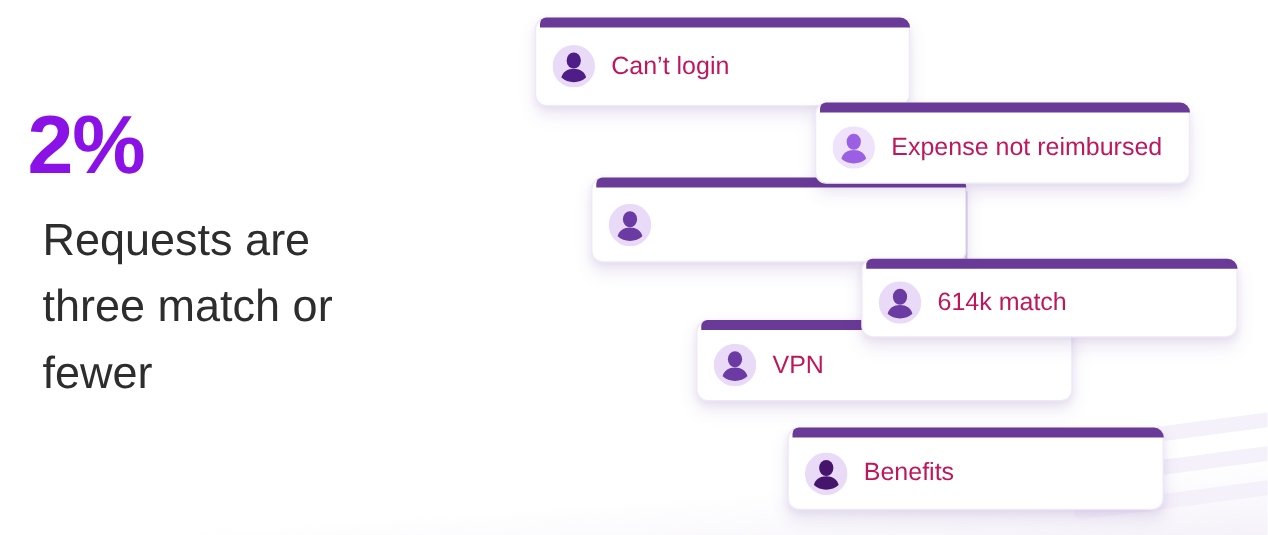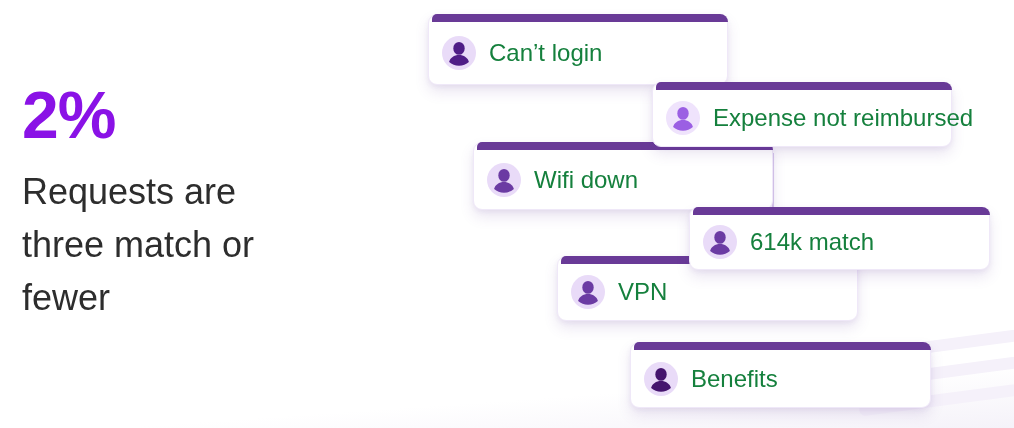--- a/index.html
+++ b/index.html
@@ -33,40 +33,40 @@
     background:#dccdee;z-index:1;
   }
 
   
   .stat{position:absolute;left:22px;top:82px;z-index:2;}
   .stat-value{
     font-size:66px;font-weight:bold;line-height:1;
     letter-spacing:-1px;color:#8a12e6;margin:0;
   }
   .stat-desc{
-    margin-top:17px;font-size:36px;line-height:53px;color:#2d2d2d;
+    margin-top:17px;font-size:36px;line-height:53px;color:#2d2d2d;margin-left:12px;
   }
   .stat-desc span{display:block;}
 
   
   .card{
     position:absolute;box-sizing:border-box;
     background:#ffffff;border:1px solid #efe8f8;border-radius:9px;
     box-shadow:0 7px 14px rgba(103,58,151,0.13), 0 2px 5px rgba(103,58,151,0.07);
   }
   .card-bar{
     position:absolute;top:-1px;left:3px;right:-1px;height:8px;
     background:#693a97;border-radius:5px 8px 0 0;
   }
   .card-row{
     position:absolute;left:13px;right:8px;top:7px;bottom:0;
     display:flex;align-items:center;gap:13px;
   }
   .avatar{flex:none;display:block;}
-  .card-label{font-size:24px;color:#15803d;white-space:nowrap;}
+  .card-label{font-size:20px;color:#be185d;white-space:nowrap;}
 
   .c1{left:428px;top:14px;width:300px;height:71px;z-index:3;}
   .c2{left:652px;top:82px;width:300px;height:65px;z-index:6;}
   .c3{left:473px;top:142px;width:300px;height:68px;z-index:4;}
   .c4{left:689px;top:207px;width:301px;height:63px;z-index:7;}
   .c5{left:557px;top:256px;width:301px;height:65px;z-index:5;text-decoration:underline;}
   .c6{left:630px;top:342px;width:301px;height:66px;z-index:4;}
 </style>
 </head>
 <body>
@@ -119,21 +119,20 @@
   <div class="card c3">
     <div class="card-bar"></div>
     <div class="card-row">
       <svg class="avatar" width="34" height="34" viewBox="0 0 34 34">
         <circle cx="17" cy="17" r="17" fill="#e9dbf8"></circle>
         <g fill="#6b3ba3">
           <ellipse cx="17" cy="12.4" rx="5.7" ry="6.4"></ellipse>
           <path d="M17 19c-4.8 0-8.9 2.7-9.9 7 2.6 2.3 6.1 3.7 9.9 3.7s7.3-1.4 9.9-3.7c-1-4.3-5.1-7-9.9-7z"></path>
         </g>
       </svg>
-      <span class="card-label">Wifi down</span>
     </div>
   </div>
 
   <div class="card c4">
     <div class="card-bar"></div>
     <div class="card-row">
       <svg class="avatar" width="34" height="34" viewBox="0 0 34 34">
         <circle cx="17" cy="17" r="17" fill="#e9dbf8"></circle>
         <g fill="#6b3ba3">
           <ellipse cx="17" cy="12.4" rx="5.7" ry="6.4"></ellipse>

